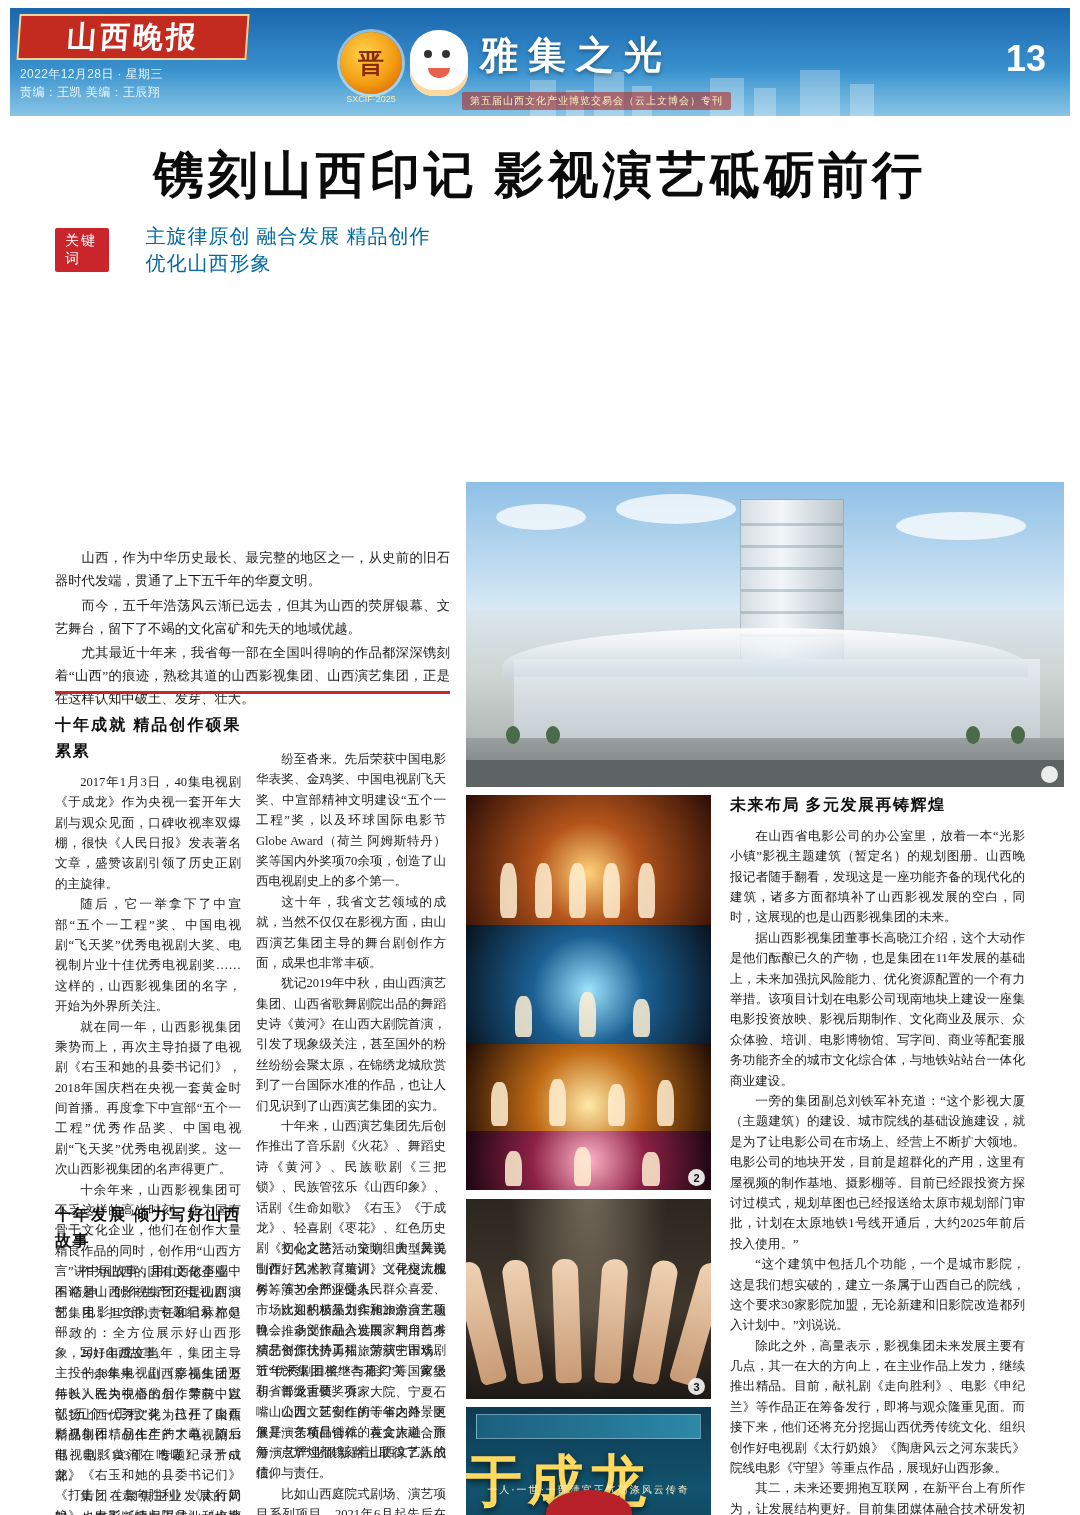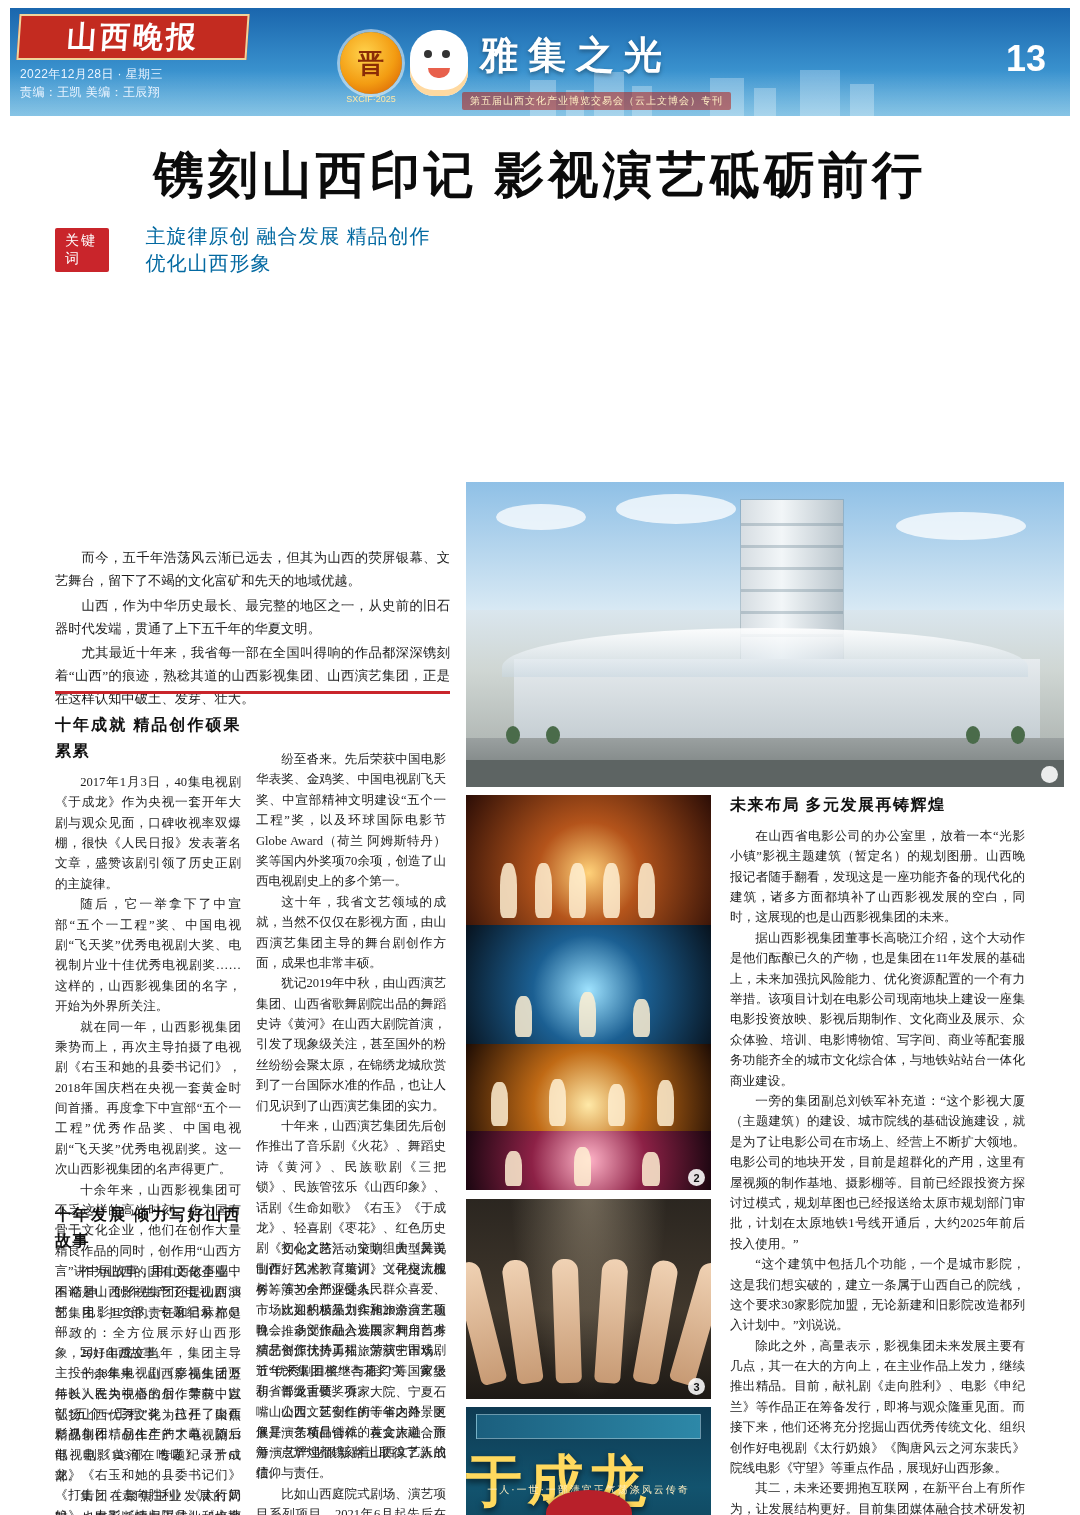--- a/index.html
+++ b/index.html
@@ -247,22 +247,22 @@
 <div class="headline">镌刻山西印记  影视演艺砥砺前行</div>
 
 <div class="keywords">
   <span class="kw-tag">关键词</span>
   <span class="kw-text">主旋律原创  融合发展  精品创作  优化山西形象</span>
 </div>
 
 <div class="page">
 
   <div class="lead" style="top:260px;">
+    <p>山西，作为中华历史最长、最完整的地区之一，从史前的旧石器时代发端，贯通了上下五千年的华夏文明。</p>
     <p>而今，五千年浩荡风云渐已远去，但其为山西的荧屏银幕、文艺舞台，留下了不竭的文化富矿和先天的地域优越。</p>
-    <p>山西，作为中华历史最长、最完整的地区之一，从史前的旧石器时代发端，贯通了上下五千年的华夏文明。</p>
     <p>尤其最近十年来，我省每一部在全国叫得响的作品都深深镌刻着“山西”的痕迹，熟稔其道的山西影视集团、山西演艺集团，正是在这样认知中破土、发芽、壮大。</p>
   </div>
 
   <div class="rule" style="top:404px;"></div>
 
   <div class="col" style="left:55px; top:425px; width:186px;">
     <div class="sec-h">十年成就  精品创作硕果累累</div>
     <p>2017年1月3日，40集电视剧《于成龙》作为央视一套开年大剧与观众见面，口碑收视率双爆棚，很快《人民日报》发表著名文章，盛赞该剧引领了历史正剧的主旋律。</p>
     <p>随后，它一举拿下了中宣部“五个一工程”奖、中国电视剧“飞天奖”优秀电视剧大奖、电视制片业十佳优秀电视剧奖……这样的，山西影视集团的名字，开始为外界所关注。</p>
     <p>就在同一年，山西影视集团乘势而上，再次主导拍摄了电视剧《右玉和她的县委书记们》，2018年国庆档在央视一套黄金时间首播。再度拿下中宣部“五个一工程”优秀作品奖、中国电视剧“飞天奖”优秀电视剧奖。这一次山西影视集团的名声得更广。</p>

